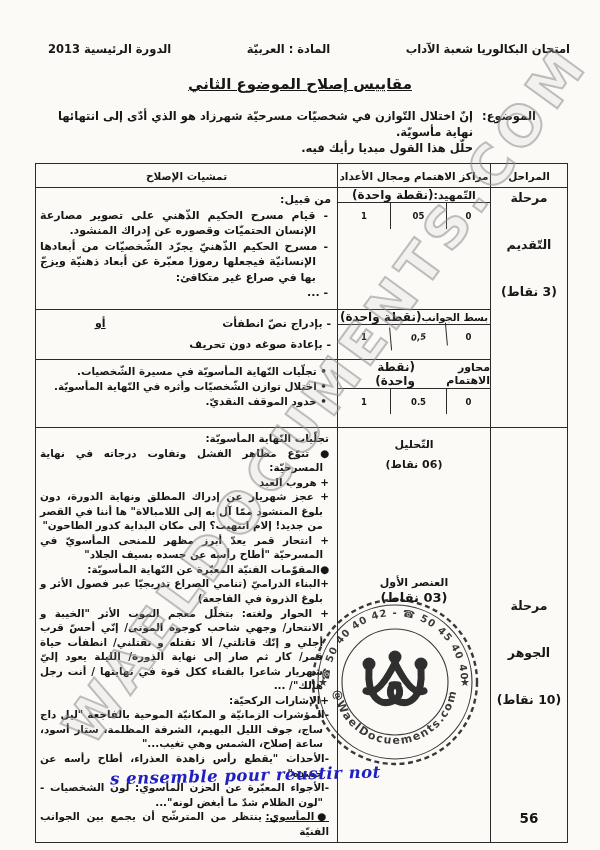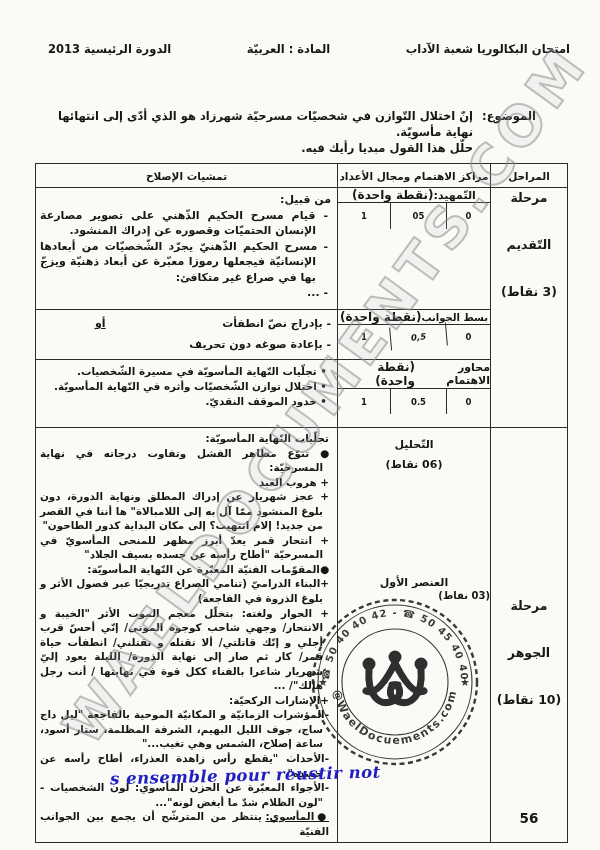--- a/index.html
+++ b/index.html
@@ -35,21 +35,21 @@
   .strip>div{display:flex;align-items:center;justify-content:center;font-size:8.5px;font-weight:bold;}
   .sc-one{width:52px;}
   .sc-half{width:55px;border-left:1.3px solid #2b2b2b;border-right:1.3px solid #2b2b2b;}
   .sc-zero{flex:1;}
   .h27{height:26px;} .h24{height:23px;} .h26{height:25px;}
   .hand{font-size:14px;font-style:italic;transform:rotate(-5deg);}
   .r4focus{position:relative;height:100%;}
   .analysis{margin-top:7px;text-align:center;font-weight:bold;font-size:11px;line-height:20px;}
   .element{position:absolute;top:140px;left:0;width:100%;text-align:center;font-weight:bold;}
   .element .e-t{font-size:11px;line-height:15px;}
-  .element .e-s{font-size:10px;text-align:right;}
+  .element .e-s{font-size:13px;}
   
   .guide{padding:4px 6px 4px 4px;font-size:11px;font-weight:bold;line-height:15.5px;
          text-align:right;direction:rtl;height:100%;box-sizing:border-box;}
   .g-item{padding-right:15px;text-indent:-12px;text-align:justify;}
   .opt-line{display:flex;justify-content:space-between;padding-left:55px;margin-top:2px;}
   .or{text-decoration:underline;}
   .opt2{margin-top:5px;}
   .b-item{padding-right:4px;}
   .r4 .guide{font-size:10.4px;line-height:14.55px;padding-top:3px;}
   .r4line{text-align:justify;padding-right:8px;text-indent:-6px;}
@@ -69,20 +69,23 @@
 <body>
 
 <div class="page">
 
   <div class="hdr">
     <span>امتحان البكالوريا   شعبة الآداب</span>
     <span>المادة : العربيّة</span>
     <span>الدورة الرئيسية 2013</span>
   </div>
 
+  <div class="title-wrap">
+    <span>مقاييس إصلاح الموضوع الثاني</span>
+  </div>
 
   <div class="topic">
     <span>الموضوع:</span>
     <span class="t-lines">
       <div>إنّ اختلال التّوازن في شخصيّات مسرحيّة شهرزاد هو الذي أدّى إلى انتهائها نهاية مأسويّة.</div>
       <div>حلّل هذا القول مبديا رأيك فيه.</div>
     </span>
   </div>
 
   <div class="sheet">

